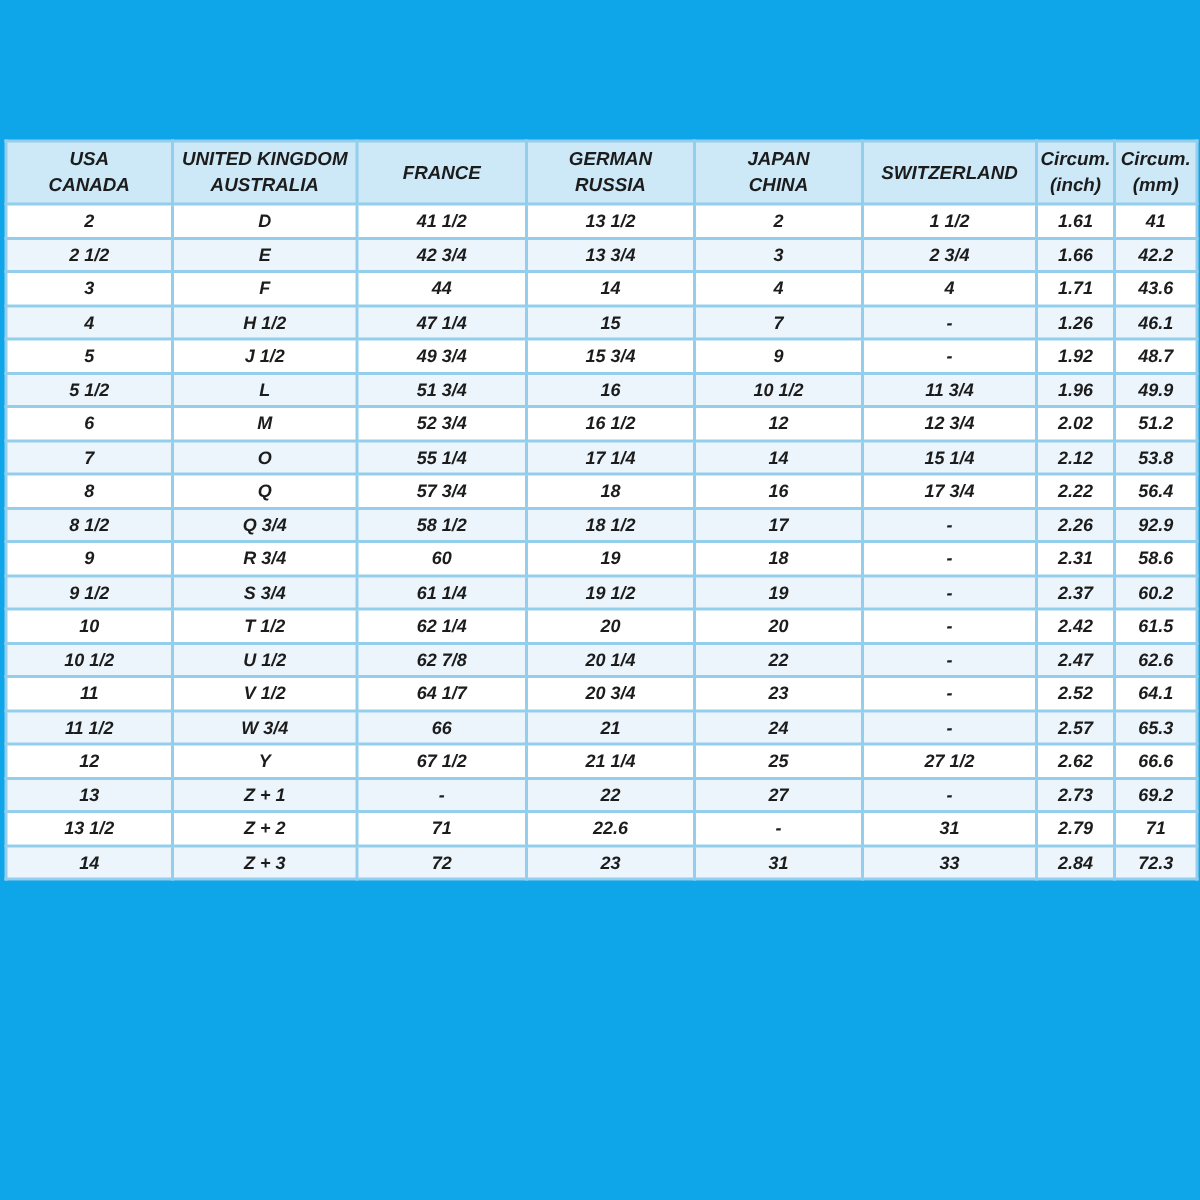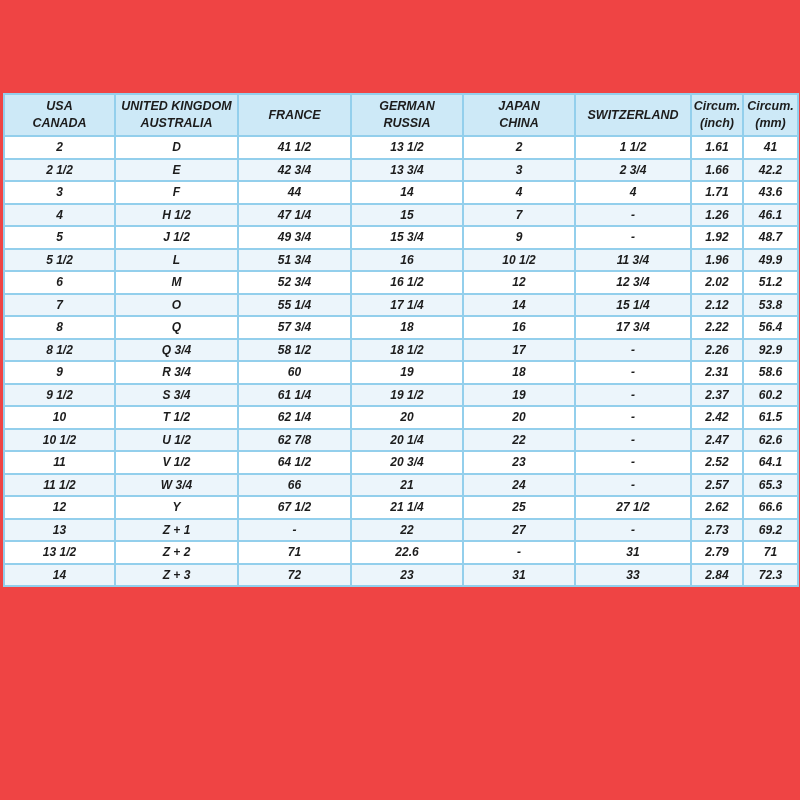--- a/index.html
+++ b/index.html
@@ -8,21 +8,21 @@
     width: 800px;
     height: 800px;
     background: #ffffff;
     font-family: "Liberation Sans", sans-serif;
     overflow: hidden;
   }
   .page {
     position: relative;
     width: 800px;
     height: 800px;
-    background: #ef4444;
+    background: #0ea5e9;
   }
   table.ring-table {
     position: absolute;
     left: 3px;
     top: 93px;
     width: 794px;
     border-collapse: collapse;
     table-layout: fixed;
   }
   table.ring-table th,
@@ -247,21 +247,21 @@
           <td>62 7/8</td>
           <td>20 1/4</td>
           <td>22</td>
           <td>-</td>
           <td>2.47</td>
           <td>62.6</td>
         </tr>
         <tr>
           <td>11</td>
           <td>V 1/2</td>
-          <td>64 1/2</td>
+          <td>64 1/7</td>
           <td>20 3/4</td>
           <td>23</td>
           <td>-</td>
           <td>2.52</td>
           <td>64.1</td>
         </tr>
         <tr>
           <td>11 1/2</td>
           <td>W 3/4</td>
           <td>66</td>

